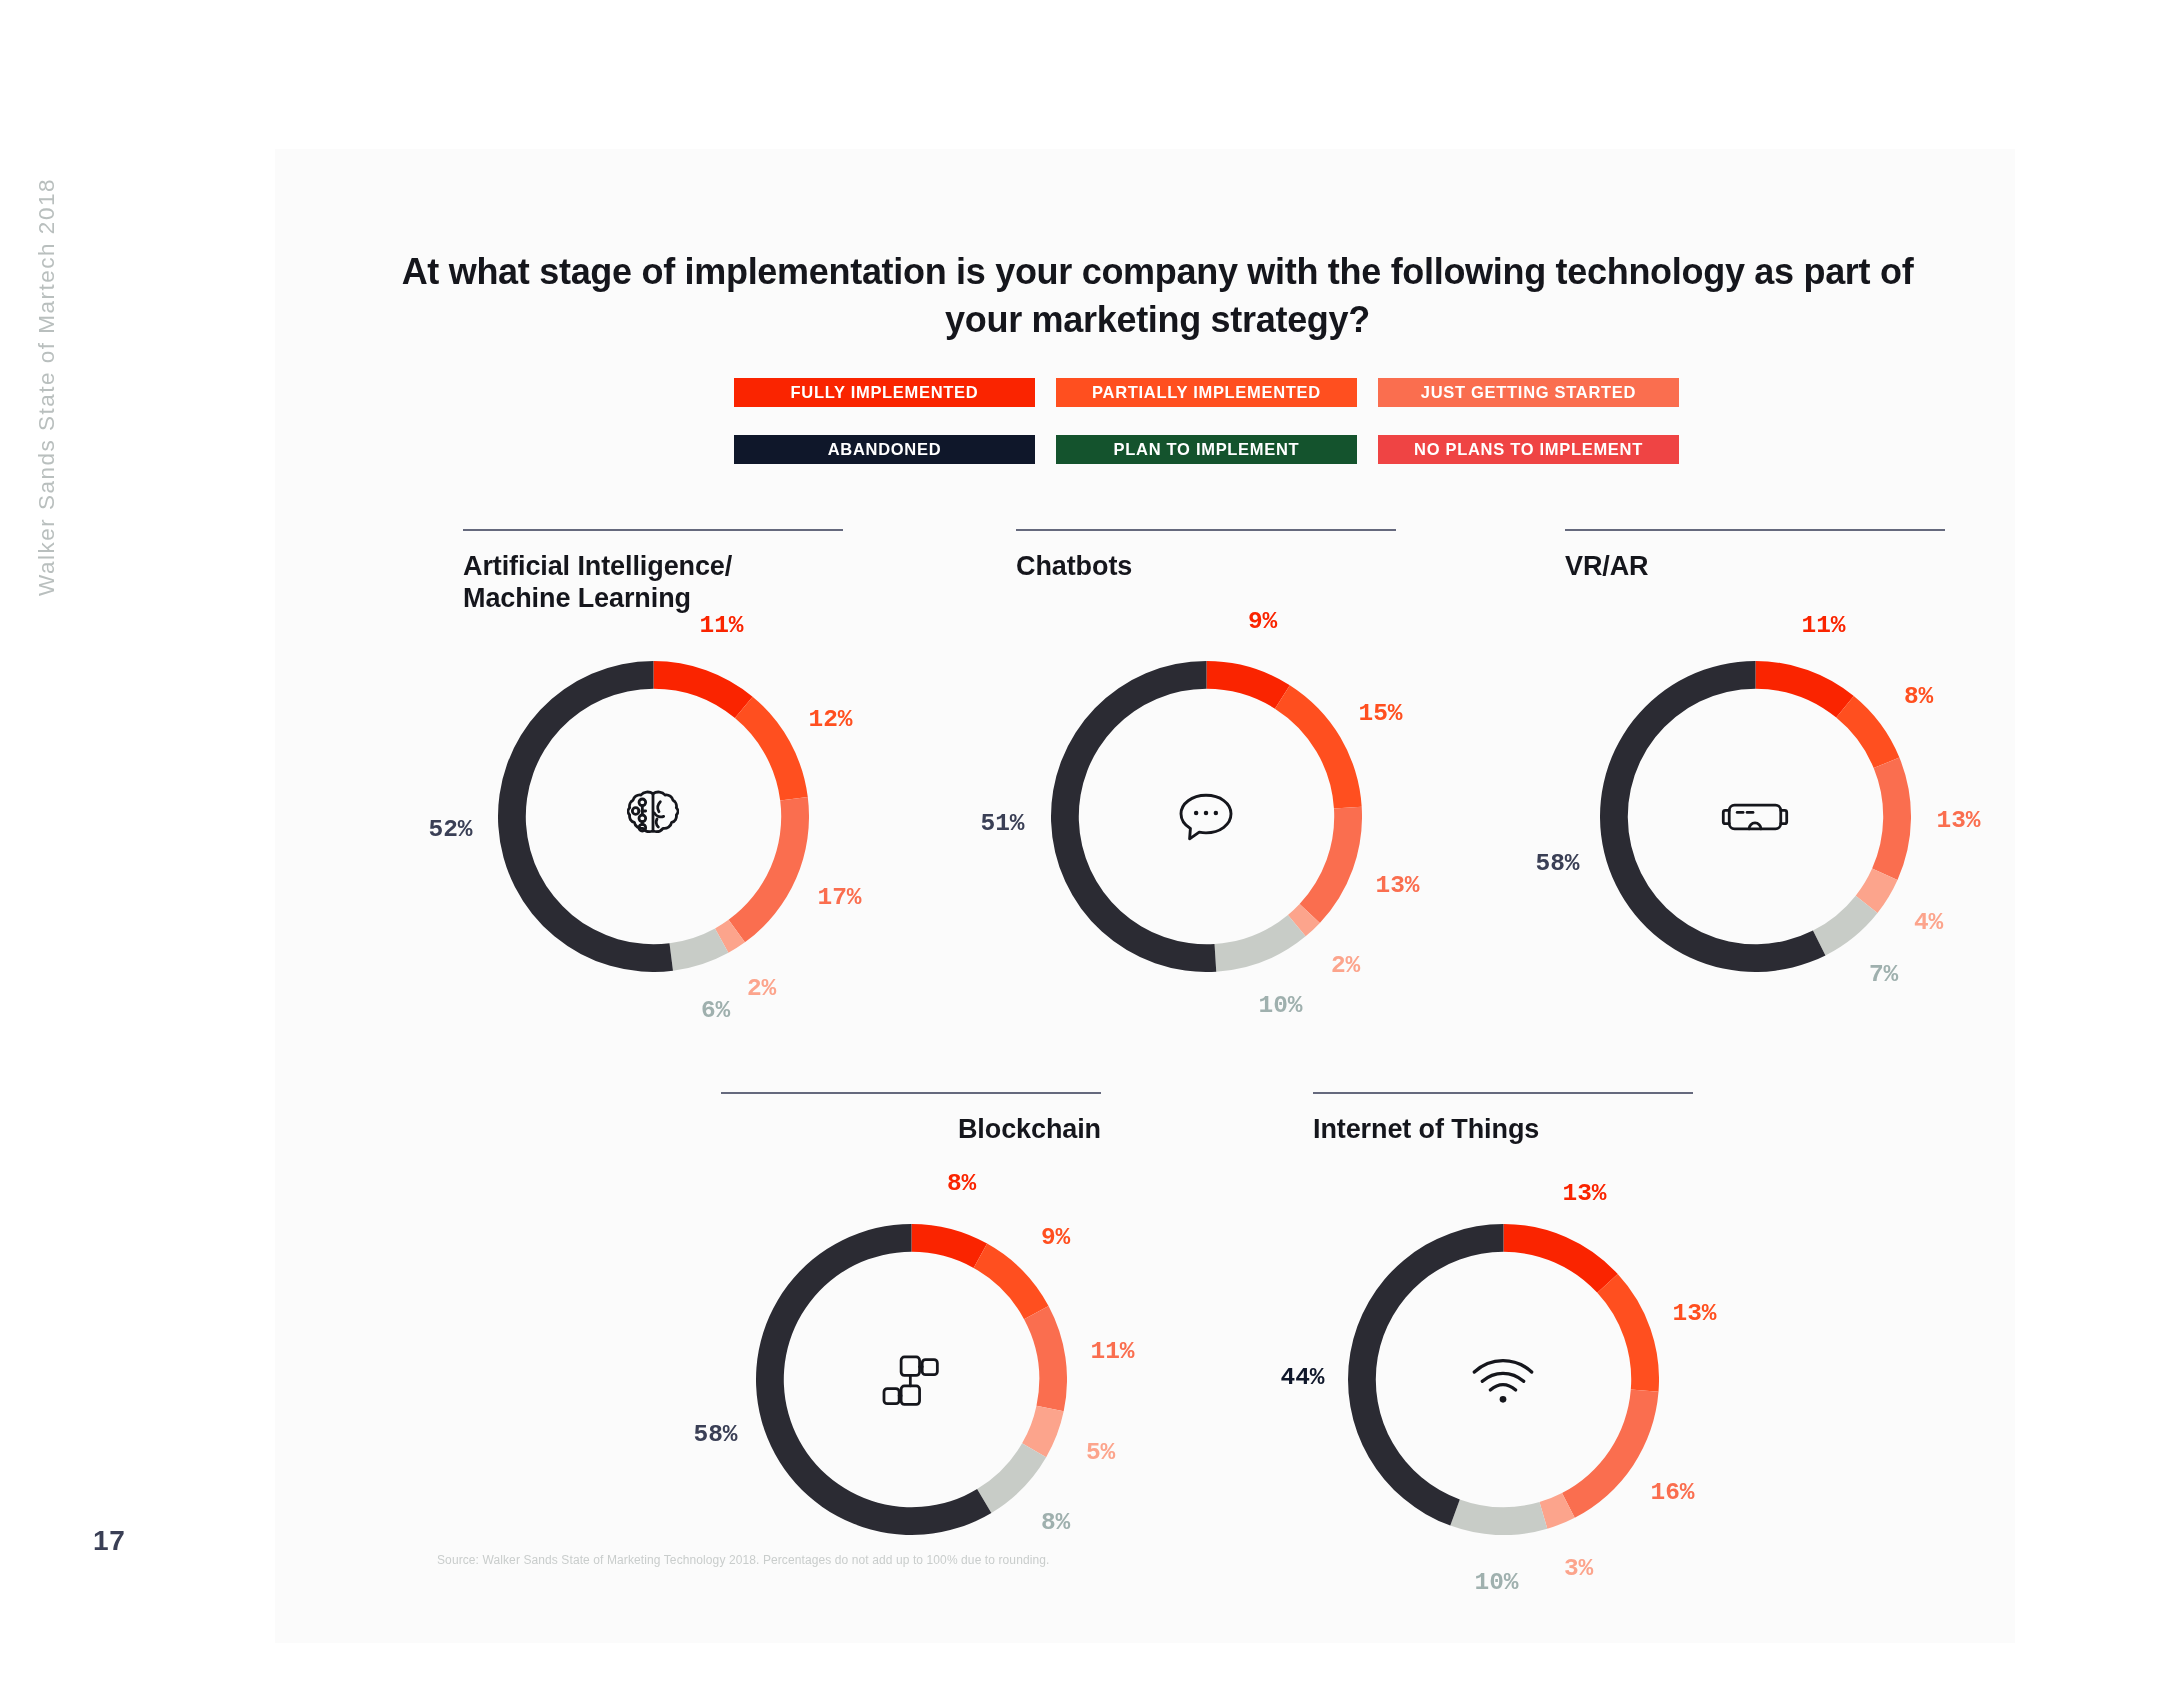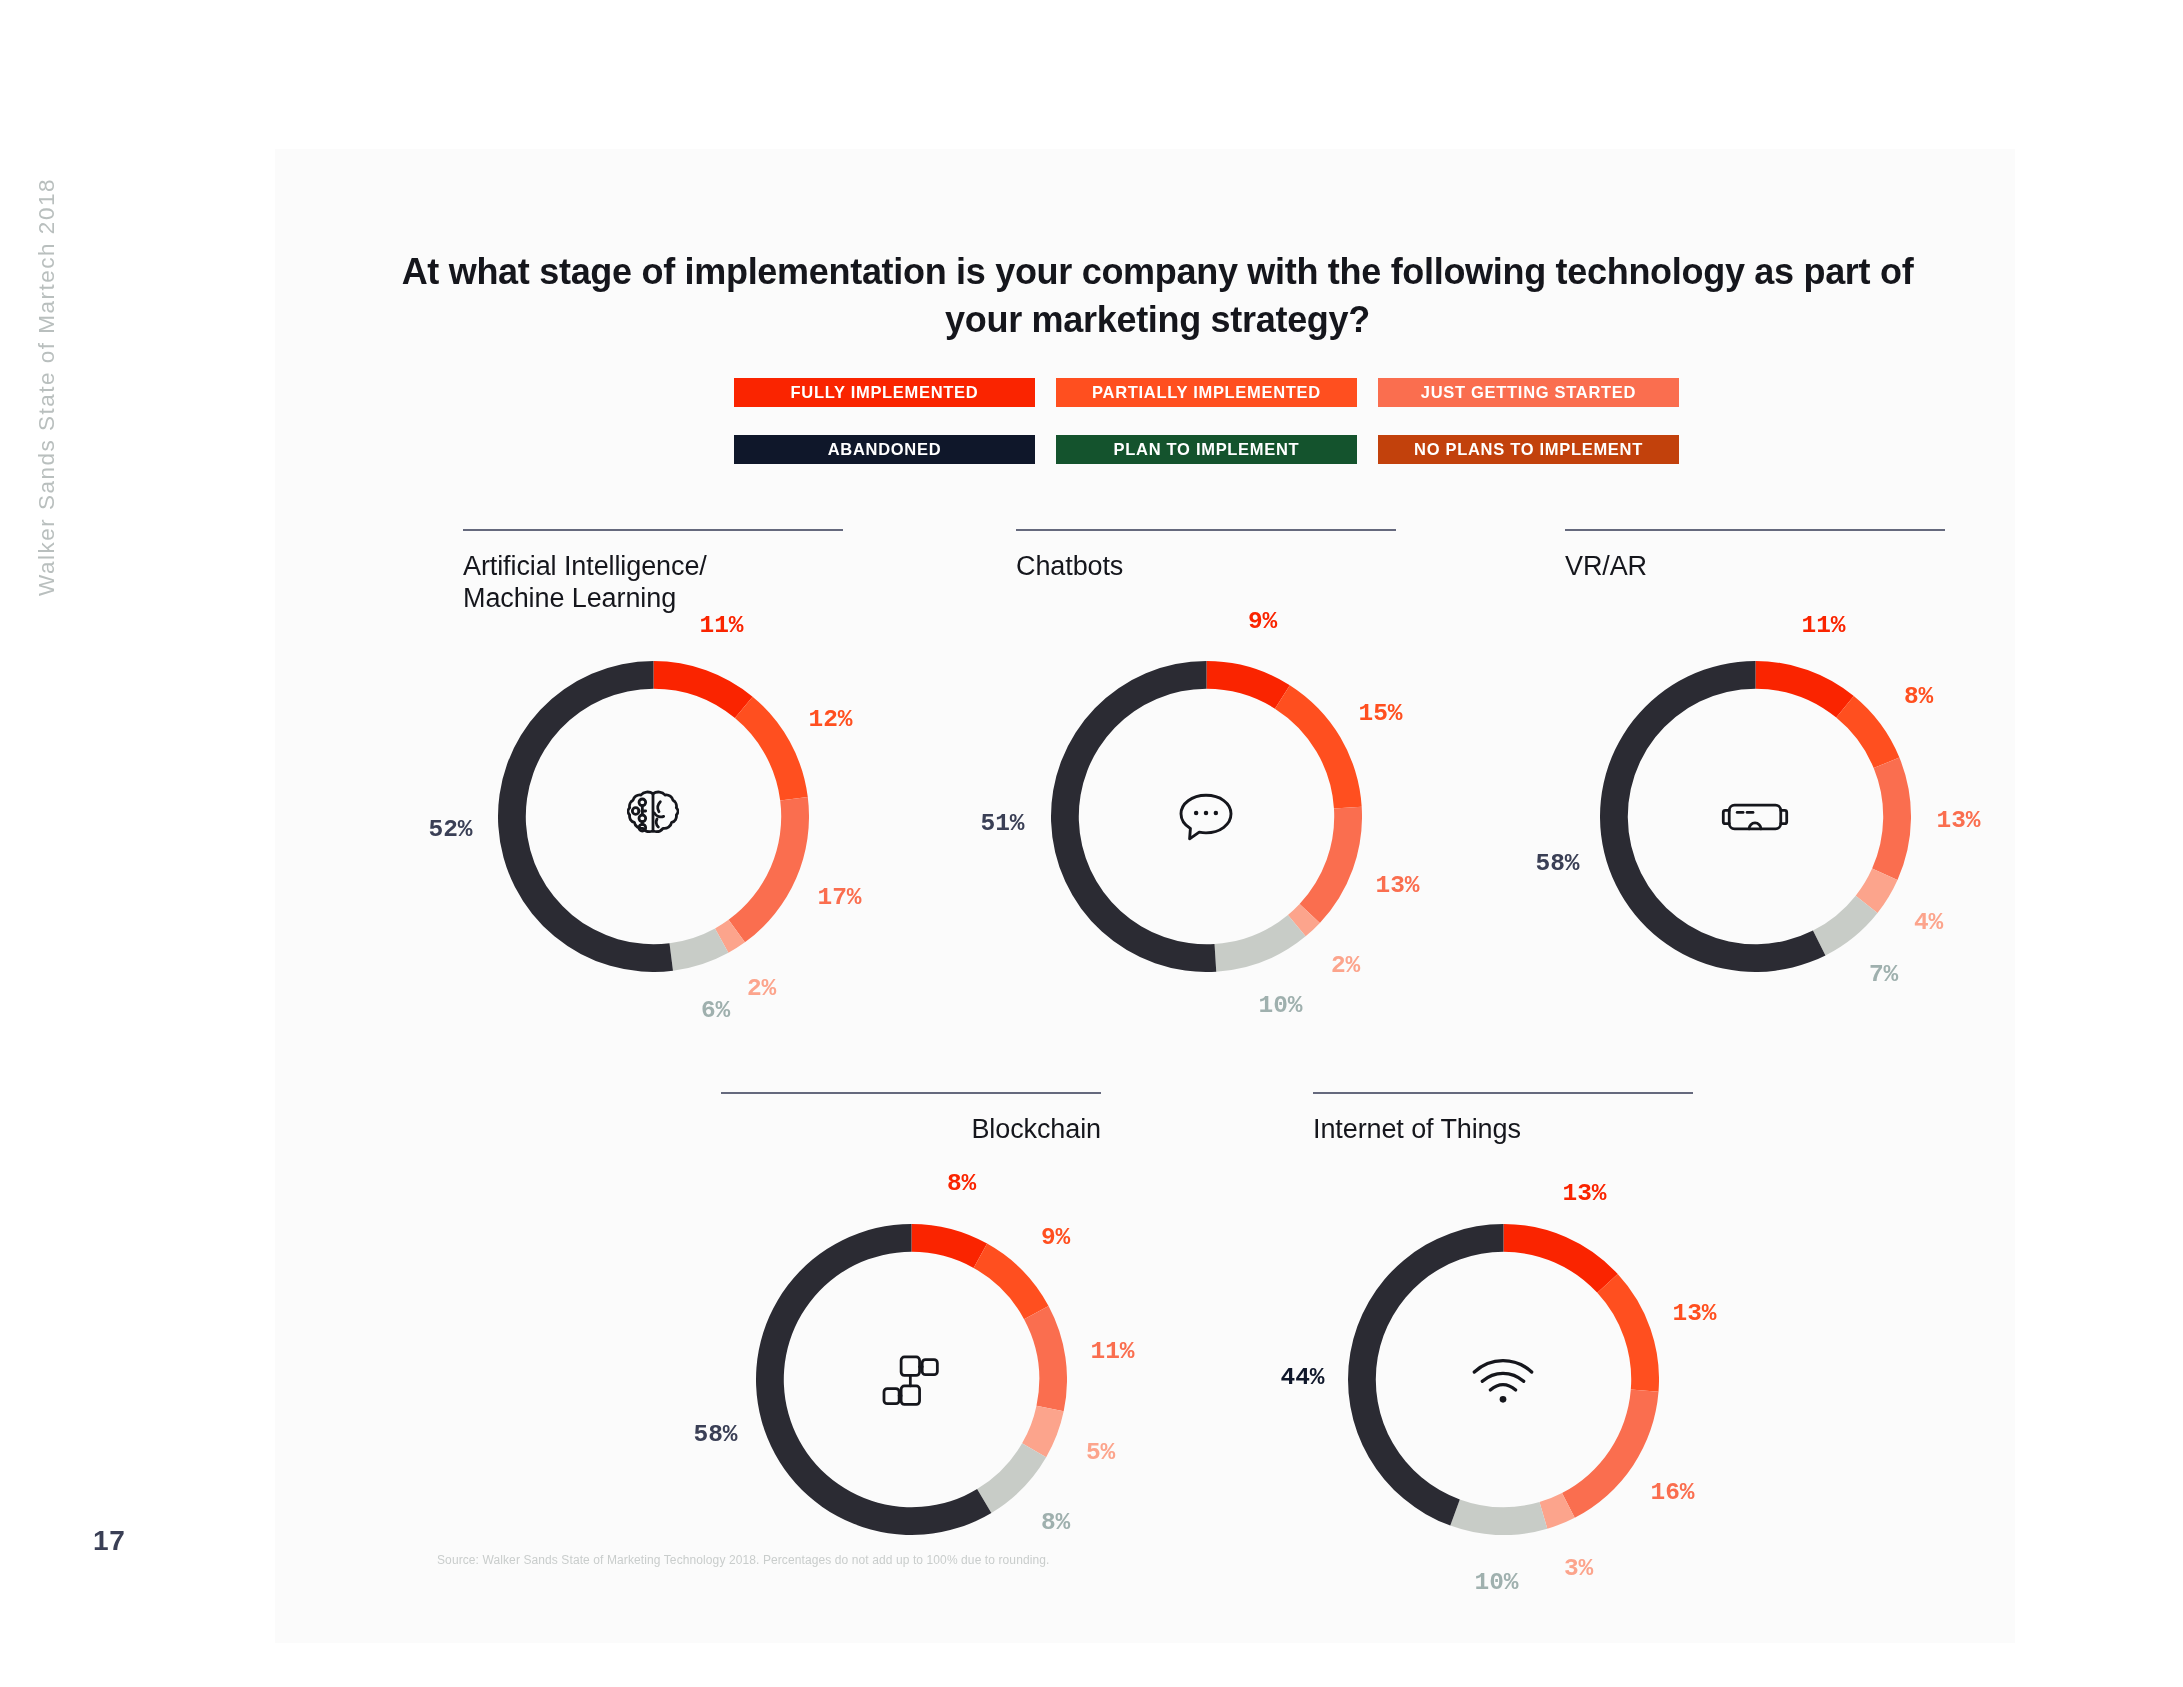--- a/index.html
+++ b/index.html
@@ -41,21 +41,21 @@
     width:301px; height:29px;
     display:flex; align-items:center; justify-content:center;
     font-size:16.5px; font-weight:700; letter-spacing:0.7px; color:#ffffff;
     text-transform:uppercase;
   }
 
   
   .chart-block { position:absolute; }
   .chart-rule { width:100%; height:2px; background:#4A4F66; opacity:.85; }
   .chart-title {
-    margin-top:18.5px; font-size:27px; font-weight:400; color:#15161C;
+    margin-top:18.5px; font-size:27px; font-weight:700; color:#15161C;
     line-height:1.22; letter-spacing:-0.1px;
   }
   .donut-wrap { position:relative; margin:0 auto; }
   .donut-svg { display:block; }
   .center-icon {
     position:absolute; left:50%; top:50%; transform:translate(-50%,-50%);
     display:flex; align-items:center; justify-content:center;
   }
   .pct {
     position:absolute; font-size:24.5px; font-weight:700; letter-spacing:-0.1px;
@@ -94,21 +94,21 @@
       </div>
       <div class="legend-item" style="background: rgb(250, 110, 79); color: rgb(255, 255, 255);">
         <span>JUST GETTING STARTED</span>
       </div>
       <div class="legend-item" style="background: #0f172a; color: rgb(255, 255, 255);">
         <span>ABANDONED</span>
       </div>
       <div class="legend-item" style="background: #14532d; color: rgb(255, 255, 255);">
         <span>PLAN TO IMPLEMENT</span>
       </div>
-      <div class="legend-item" style="background: #c2410c; color: rgb(255, 255, 255);">
+      <div class="legend-item" style="background: #ef4444; color: rgb(255, 255, 255);">
         <span>NO PLANS TO IMPLEMENT</span>
       </div>
     </div>
 
   <div id="charts">
       <div class="chart-block" style="left: 463px; top: 529px; width: 380px;">
         <div class="chart-rule" style="background: rgb(74, 79, 102);"></div>
         <div class="chart-title">
           <div>Artificial Intelligence/</div>
           <div>Machine Learning</div>

